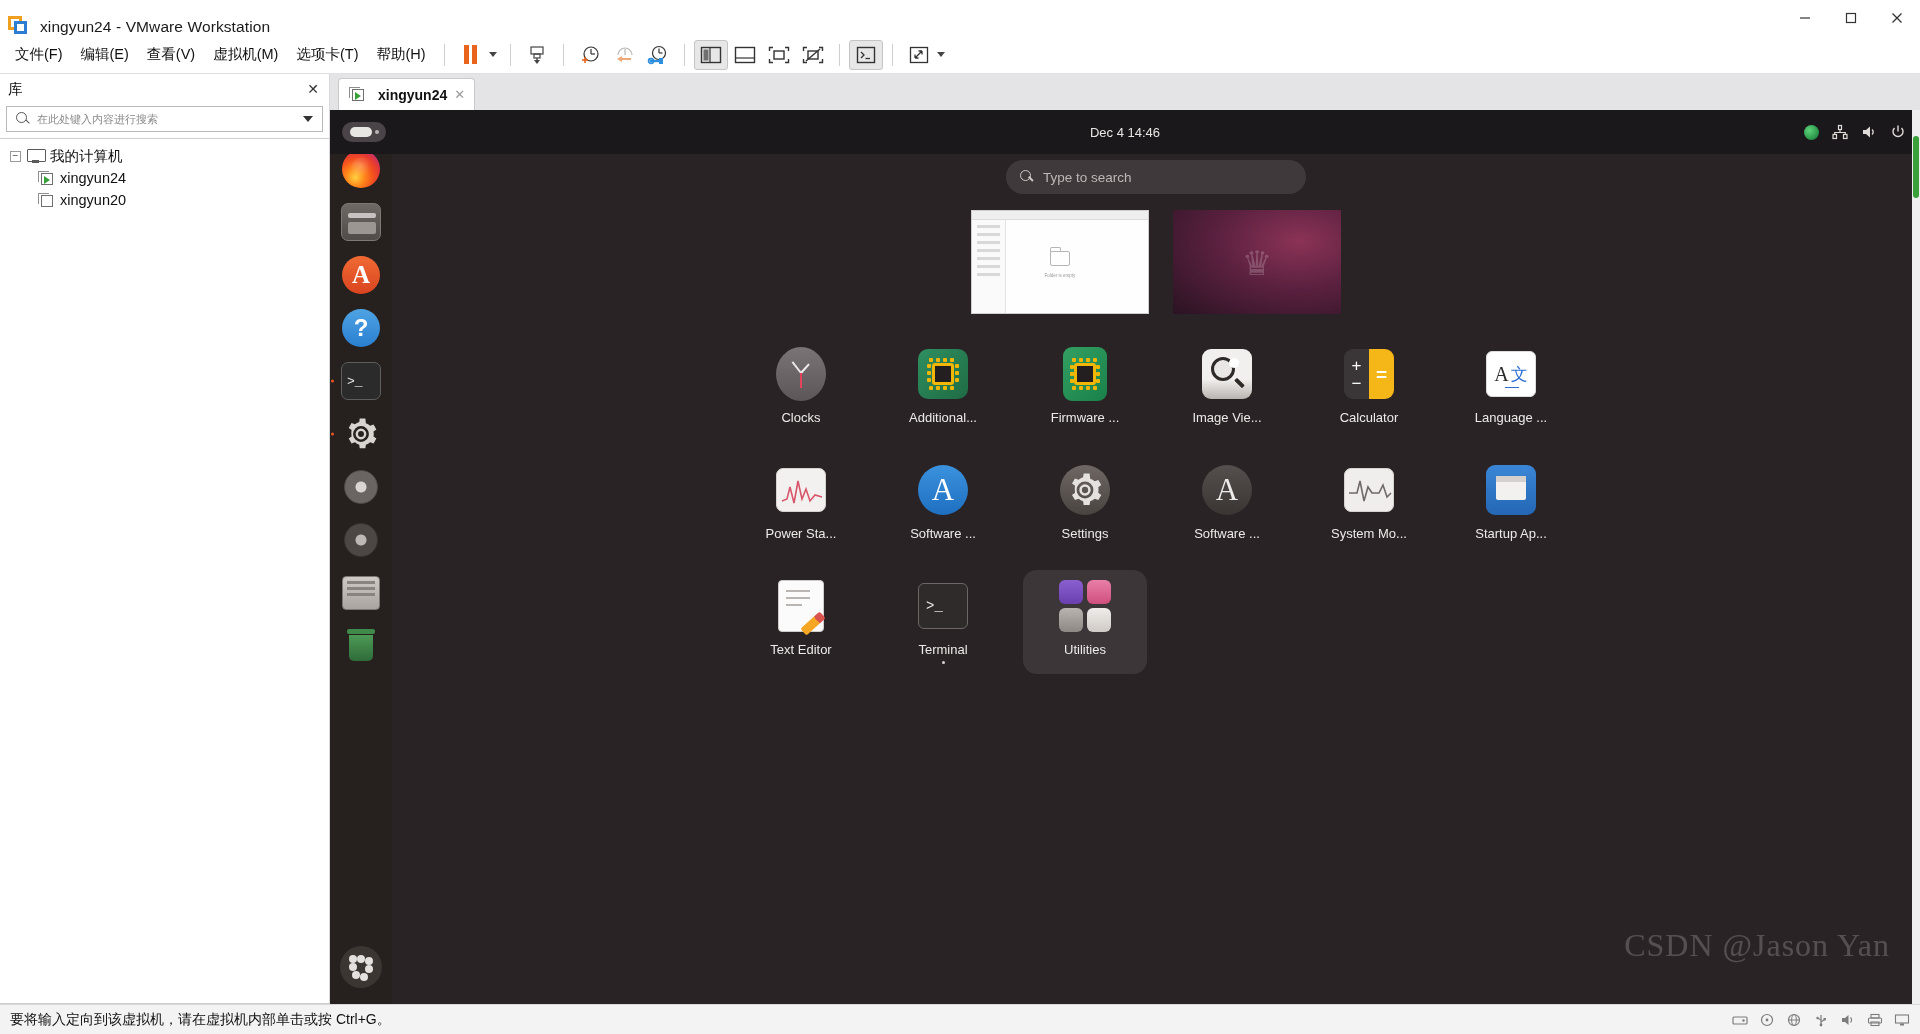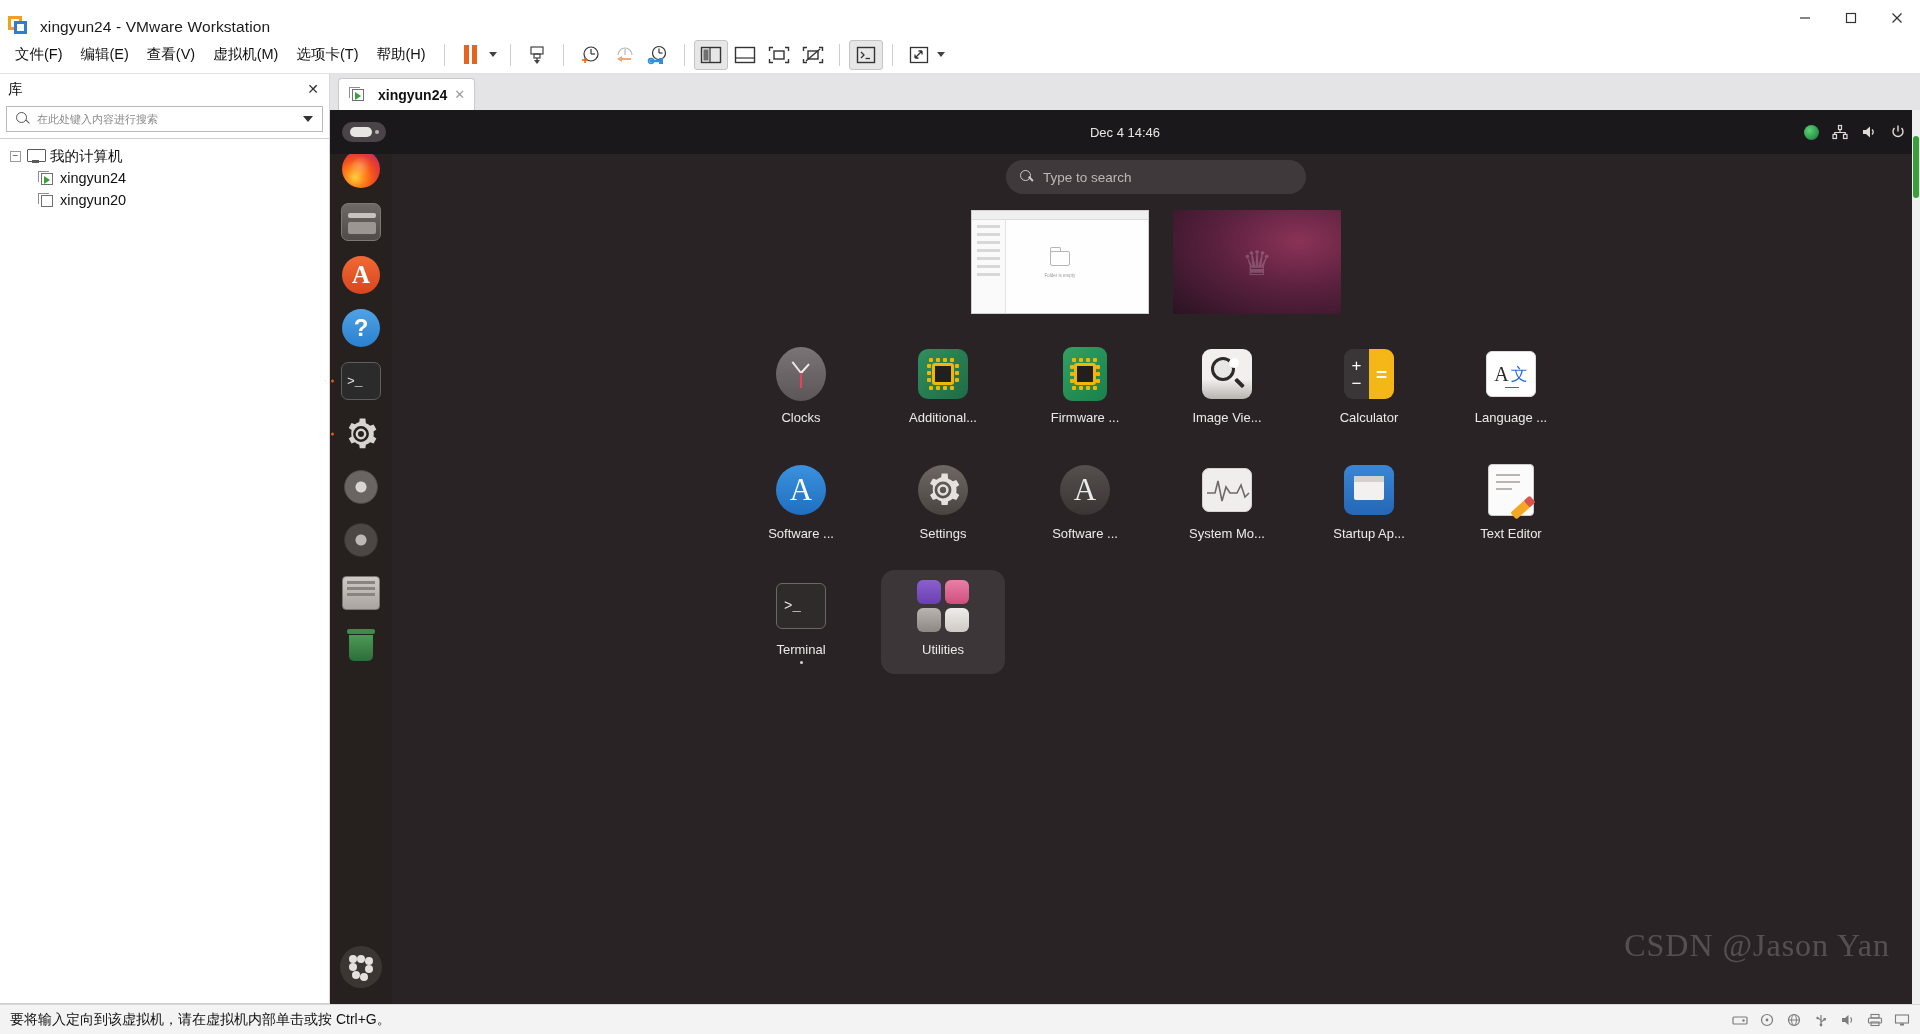--- a/index.html
+++ b/index.html
@@ -1002,20 +1002,30 @@
               <div class="iconbox">
                 <div class="i-lang">
                     <span class="a">A</span>
                     <span class="cn">文</span>
                     <span class="arw"></span>
                   </div>
               </div>
               <div class="label">Language ...</div>
             </div>
 
+            <div class="app">
+              <div class="iconbox">
+                <div class="i-powerstat">
+                  <svg width="50" height="44" viewBox="0 0 50 44">
+                    <polyline points="5,32 10,30 13,18 17,34 21,12 25,30 29,20 33,32 38,26 45,28" fill="none" stroke="#d8566b" stroke-width="1.6"></polyline>
+                  </svg>
+                </div>
+              </div>
+              <div class="label">Power Sta...</div>
+            </div>
 
             <div class="app">
               <div class="iconbox">
                 <div class="i-ubusoft">A</div>
               </div>
               <div class="label">Software ...</div>
             </div>
 
             <div class="app">
               <div class="iconbox">

